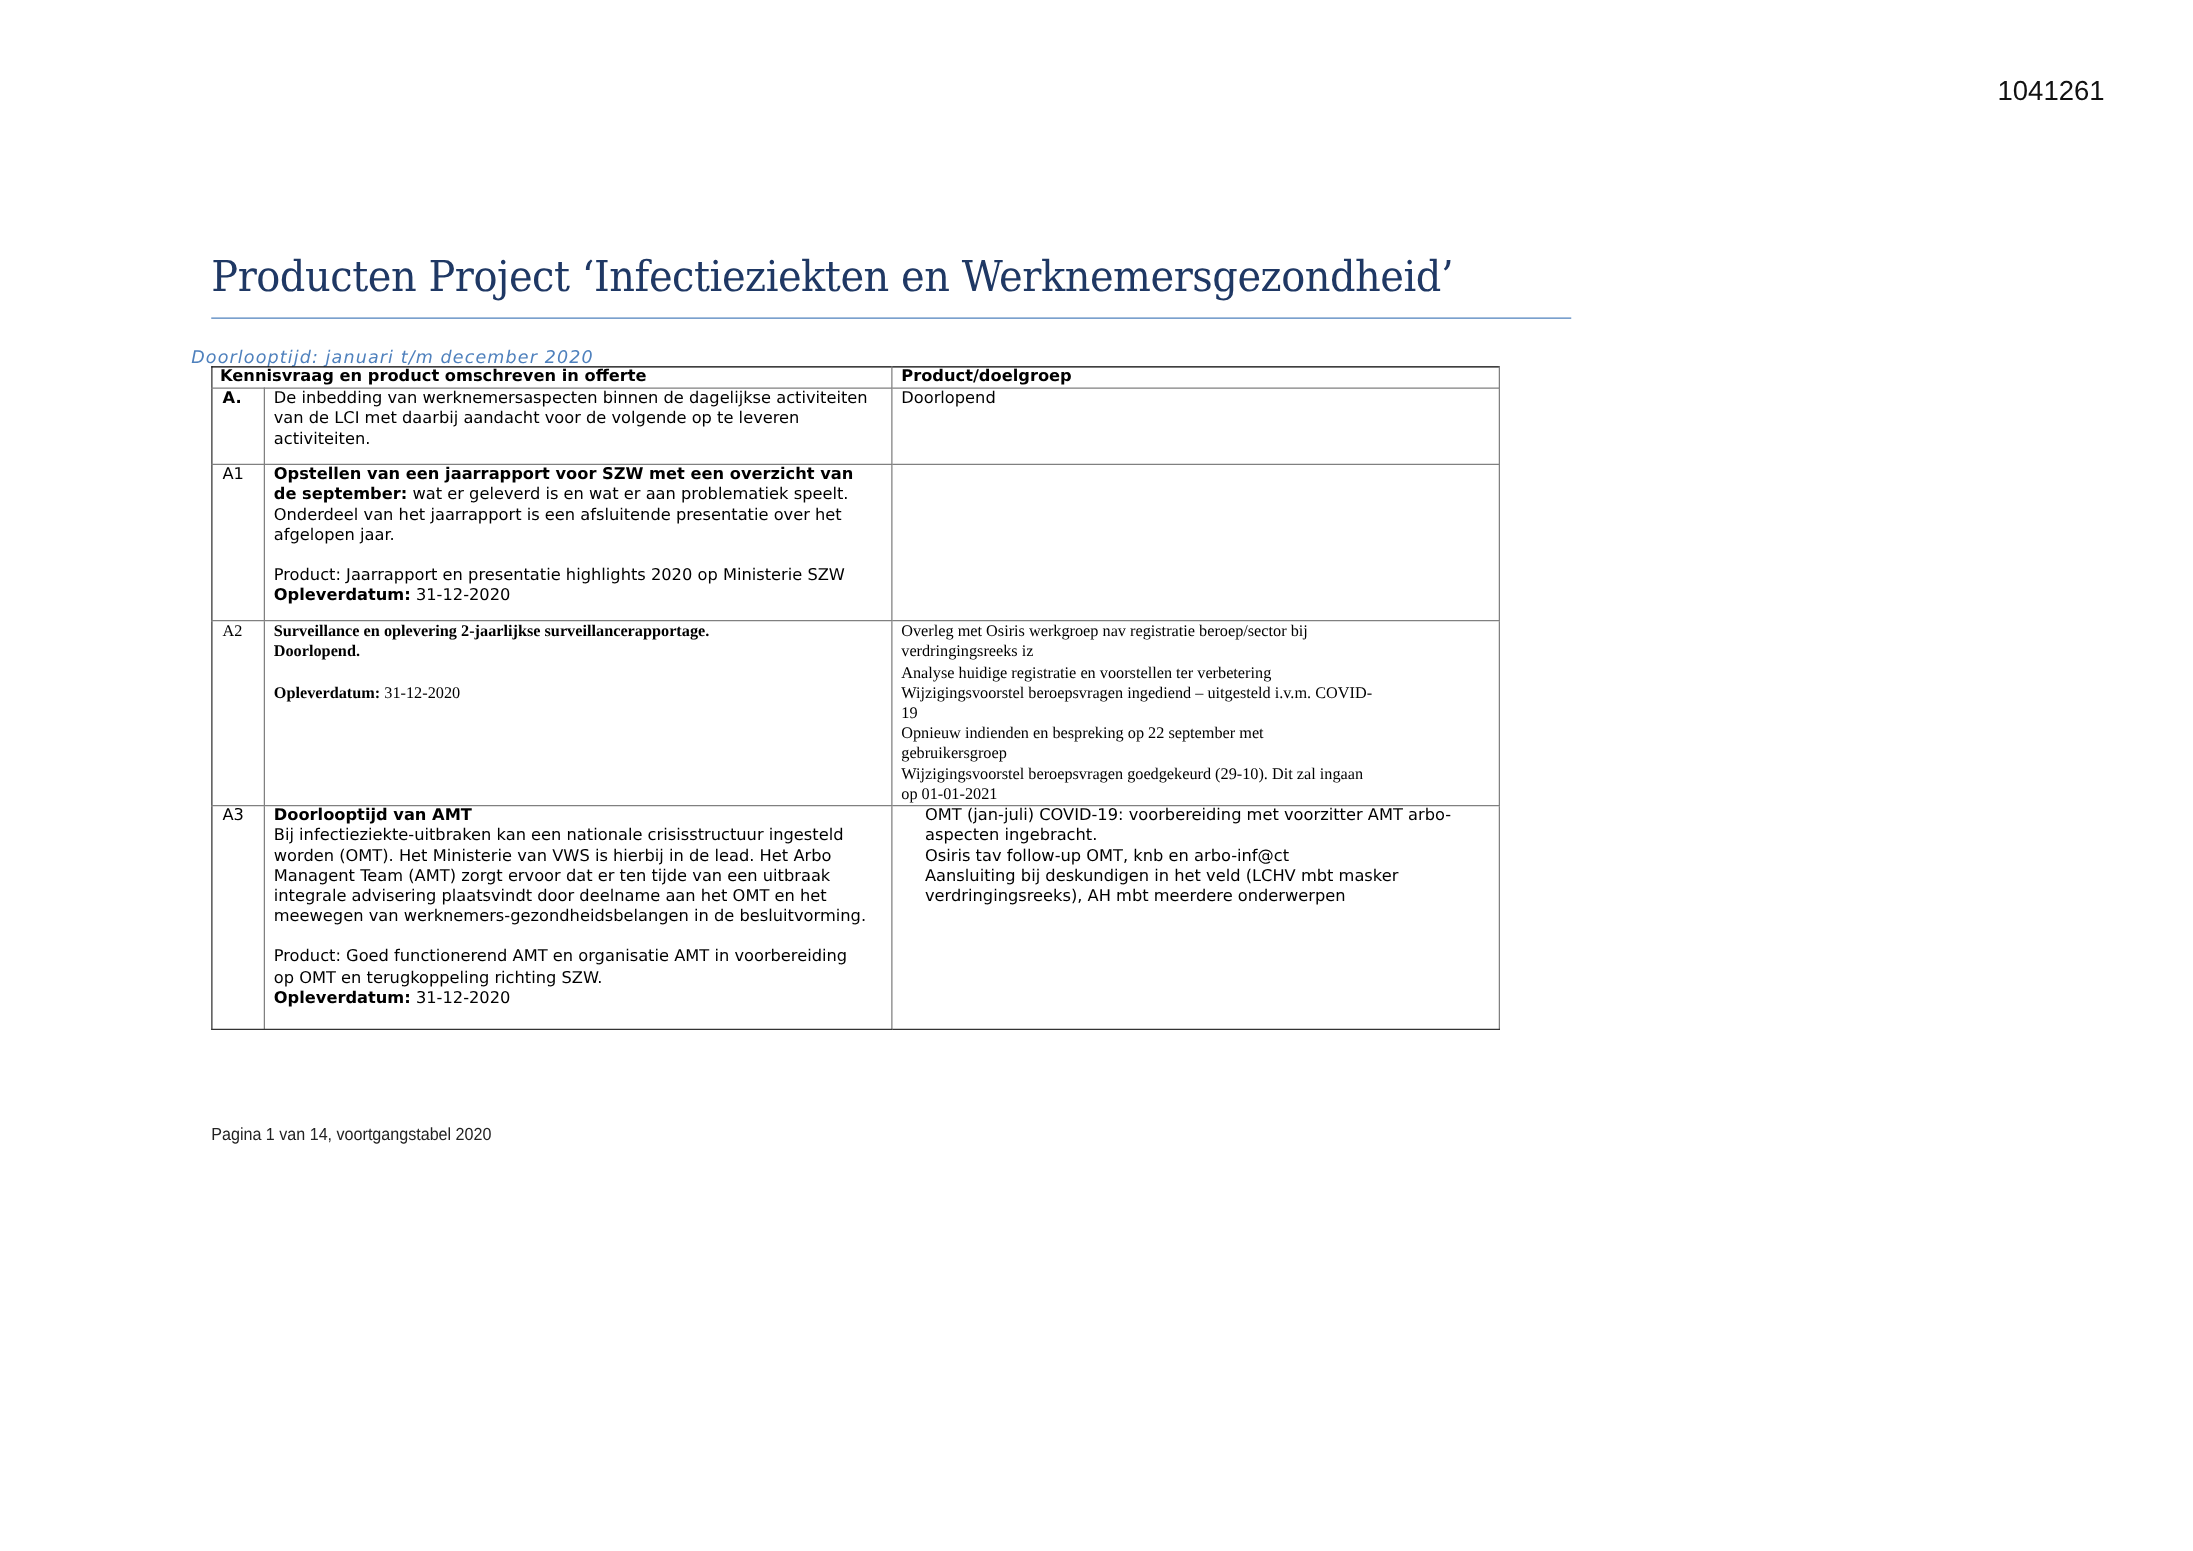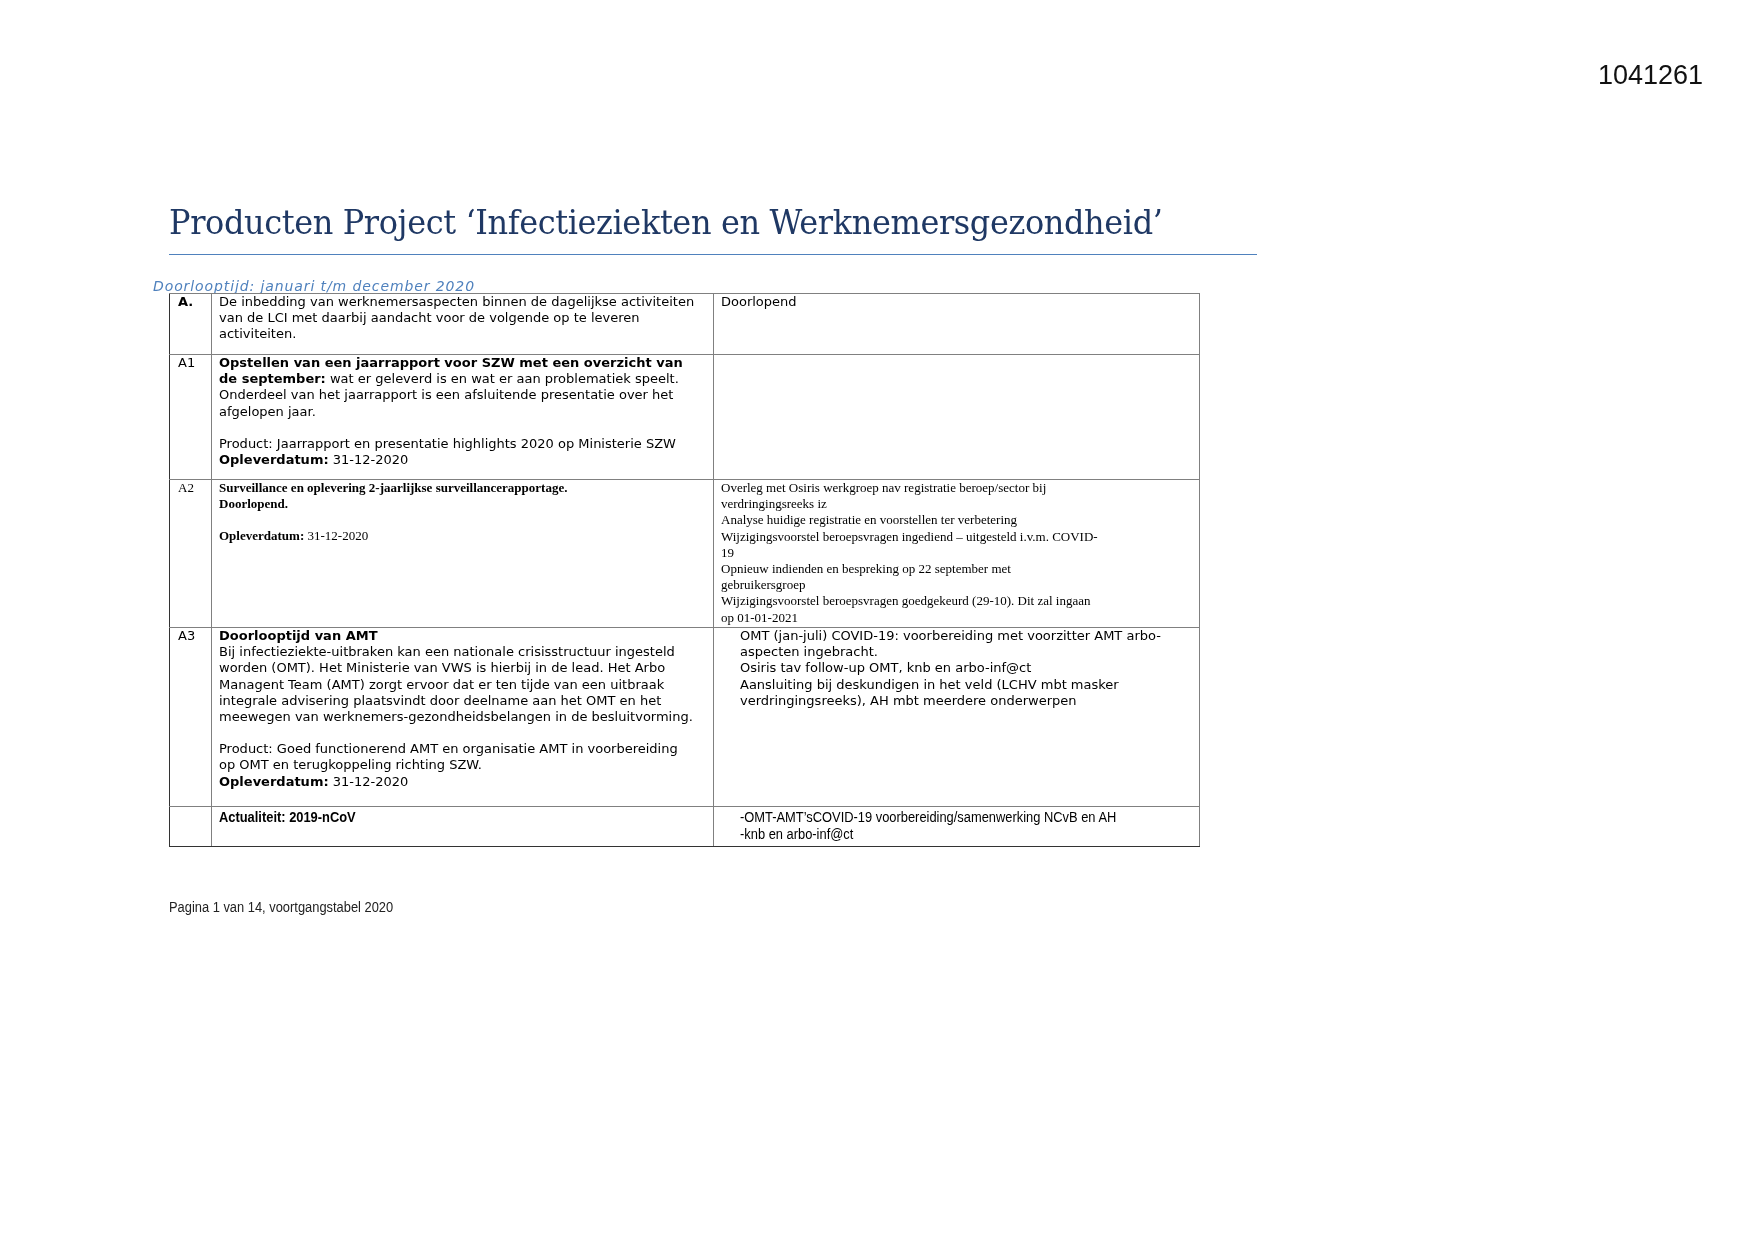--- a/index.html
+++ b/index.html
@@ -1,17 +1,17 @@
 <!DOCTYPE html>
 <html><head>
 <meta charset="utf-8">
 <style>
   html, body { margin: 0; padding: 0; background: #ffffff; }
   body { width: 1754px; height: 1241px; position: relative; overflow: hidden; font-family: "DejaVu Sans", sans-serif; color: #000; }
-  .docid { position: absolute; left: 1598px; top: 60px; font-family: "Liberation Sans", sans-serif; font-size: 27px; color: #111; }
+  .docid { position: absolute; left: 1598px; top: 60px; font-family: "Liberation Sans", sans-serif; font-size: 22px; color: #111; }
   .title { position: absolute; left: 169px; top: 202px; font-family: "DejaVu Serif", serif; font-size: 34px; color: #1F3864; white-space: nowrap; letter-spacing: -0.4px; transform: scaleX(0.94); transform-origin: left top; }
   .title-rule { position: absolute; left: 169px; top: 254px; width: 1088px; height: 0; border-top: 1px solid #4F81BD; }
   .subtitle { position: absolute; left: 153px; top: 278px; font-family: "DejaVu Sans", sans-serif; font-style: italic; font-size: 14px; color: #4F81BD; letter-spacing: 0.9px; }
   table.prog { position: absolute; left: 169px; top: 293px; width: 1031px; border-collapse: collapse; font-family: "DejaVu Sans", sans-serif; font-size: 13px; line-height: 16.2px; }
   table.prog td { border: 1px solid #808080; vertical-align: top; padding: 0 7px; }
   table.prog tr.hdr td { border-top: 1.5px solid #000; font-weight: bold; height: 16px; }
   table.prog tr.hdr td.hdr-left { border-right: 1px solid #808080; }
   table.prog td.code { width: 26px; padding-left: 8px; }
   table.prog td.mid { width: 487px; }
   table.prog tr:last-child td { border-bottom: 1.5px solid #333; }
@@ -27,20 +27,24 @@
 <body>
 
 <div class="docid">1041261</div>
 
 <div class="title">Producten Project ‘Infectieziekten en Werknemersgezondheid’</div>
 <div class="title-rule"></div>
 <div class="subtitle">Doorlooptijd: januari t/m december 2020</div>
 
 <table class="prog">
   <tbody>
+      <tr class="hdr">
+    <td colspan="2" class="hdr-left" style="padding-left:6px;">Kennisvraag en product omschreven in offerte</td>
+    <td>Product/doelgroep</td>
+  </tr>
 
   <tr style="height:61px;">
     <td class="code b">A.</td>
     <td class="mid">
       <span class="line">De inbedding van werknemersaspecten binnen de dagelijkse activiteiten</span>
       <span class="line">van de LCI met daarbij aandacht voor de volgende op te leveren</span>
       <span class="line">activiteiten.</span>
     </td>
     <td>
       <span class="line">Doorlopend</span>
@@ -98,26 +102,16 @@
     </td>
     <td class="indent">
       <span class="line">OMT (jan-juli) COVID-19: voorbereiding met voorzitter AMT arbo-</span>
       <span class="line">aspecten ingebracht.</span>
       <span class="line">Osiris tav follow-up OMT, knb en arbo-inf@ct</span>
       <span class="line">Aansluiting bij deskundigen in het veld (LCHV mbt masker</span>
       <span class="line">verdringingsreeks), AH mbt meerdere onderwerpen</span>
     </td>
   </tr>
 
-  <tr style="height:40px;">
-    <td class="code"></td>
-    <td class="mid" style="padding-top:2px;">
-      <span class="line b calib">Actualiteit: 2019-nCoV</span>
-    </td>
-    <td class="indent" style="padding-top:2px;">
-      <span class="line calib">-OMT-AMT’sCOVID-19 voorbereiding/samenwerking NCvB en AH</span>
-      <span class="line calib">-knb en arbo-inf@ct</span>
-    </td>
-  </tr>
 </tbody>
   </table>
 
 <div class="footer">Pagina 1 van 14, voortgangstabel 2020</div>
 
 </body></html>

